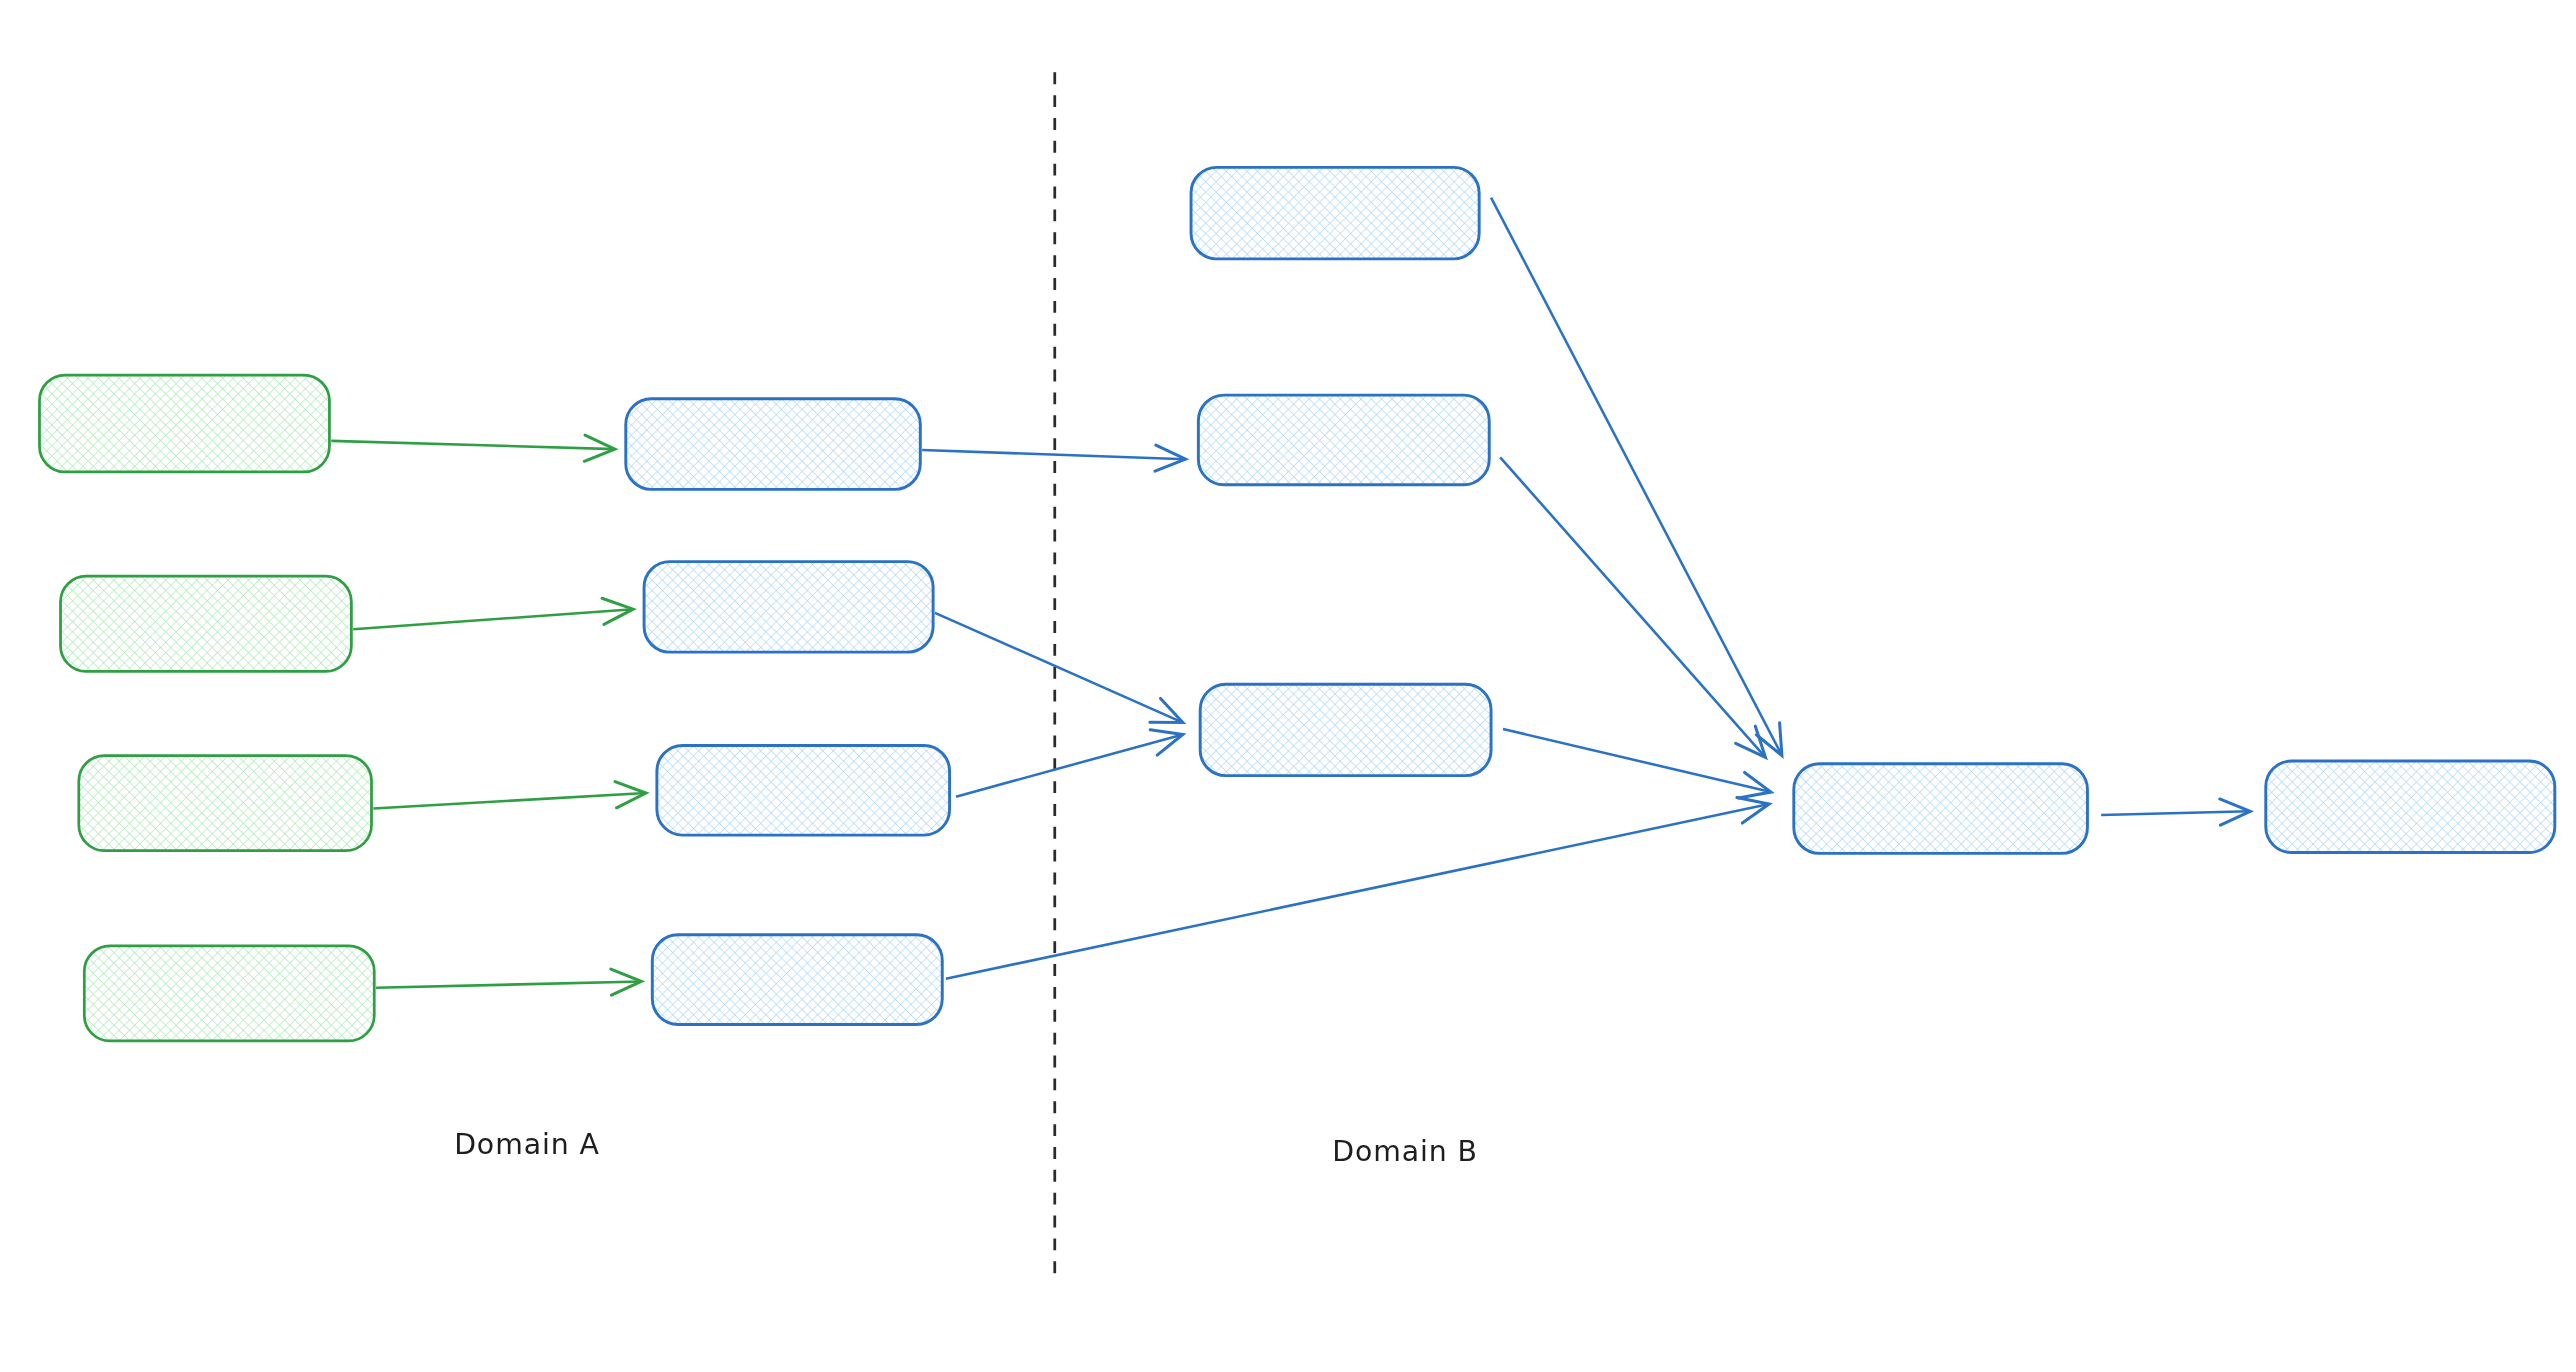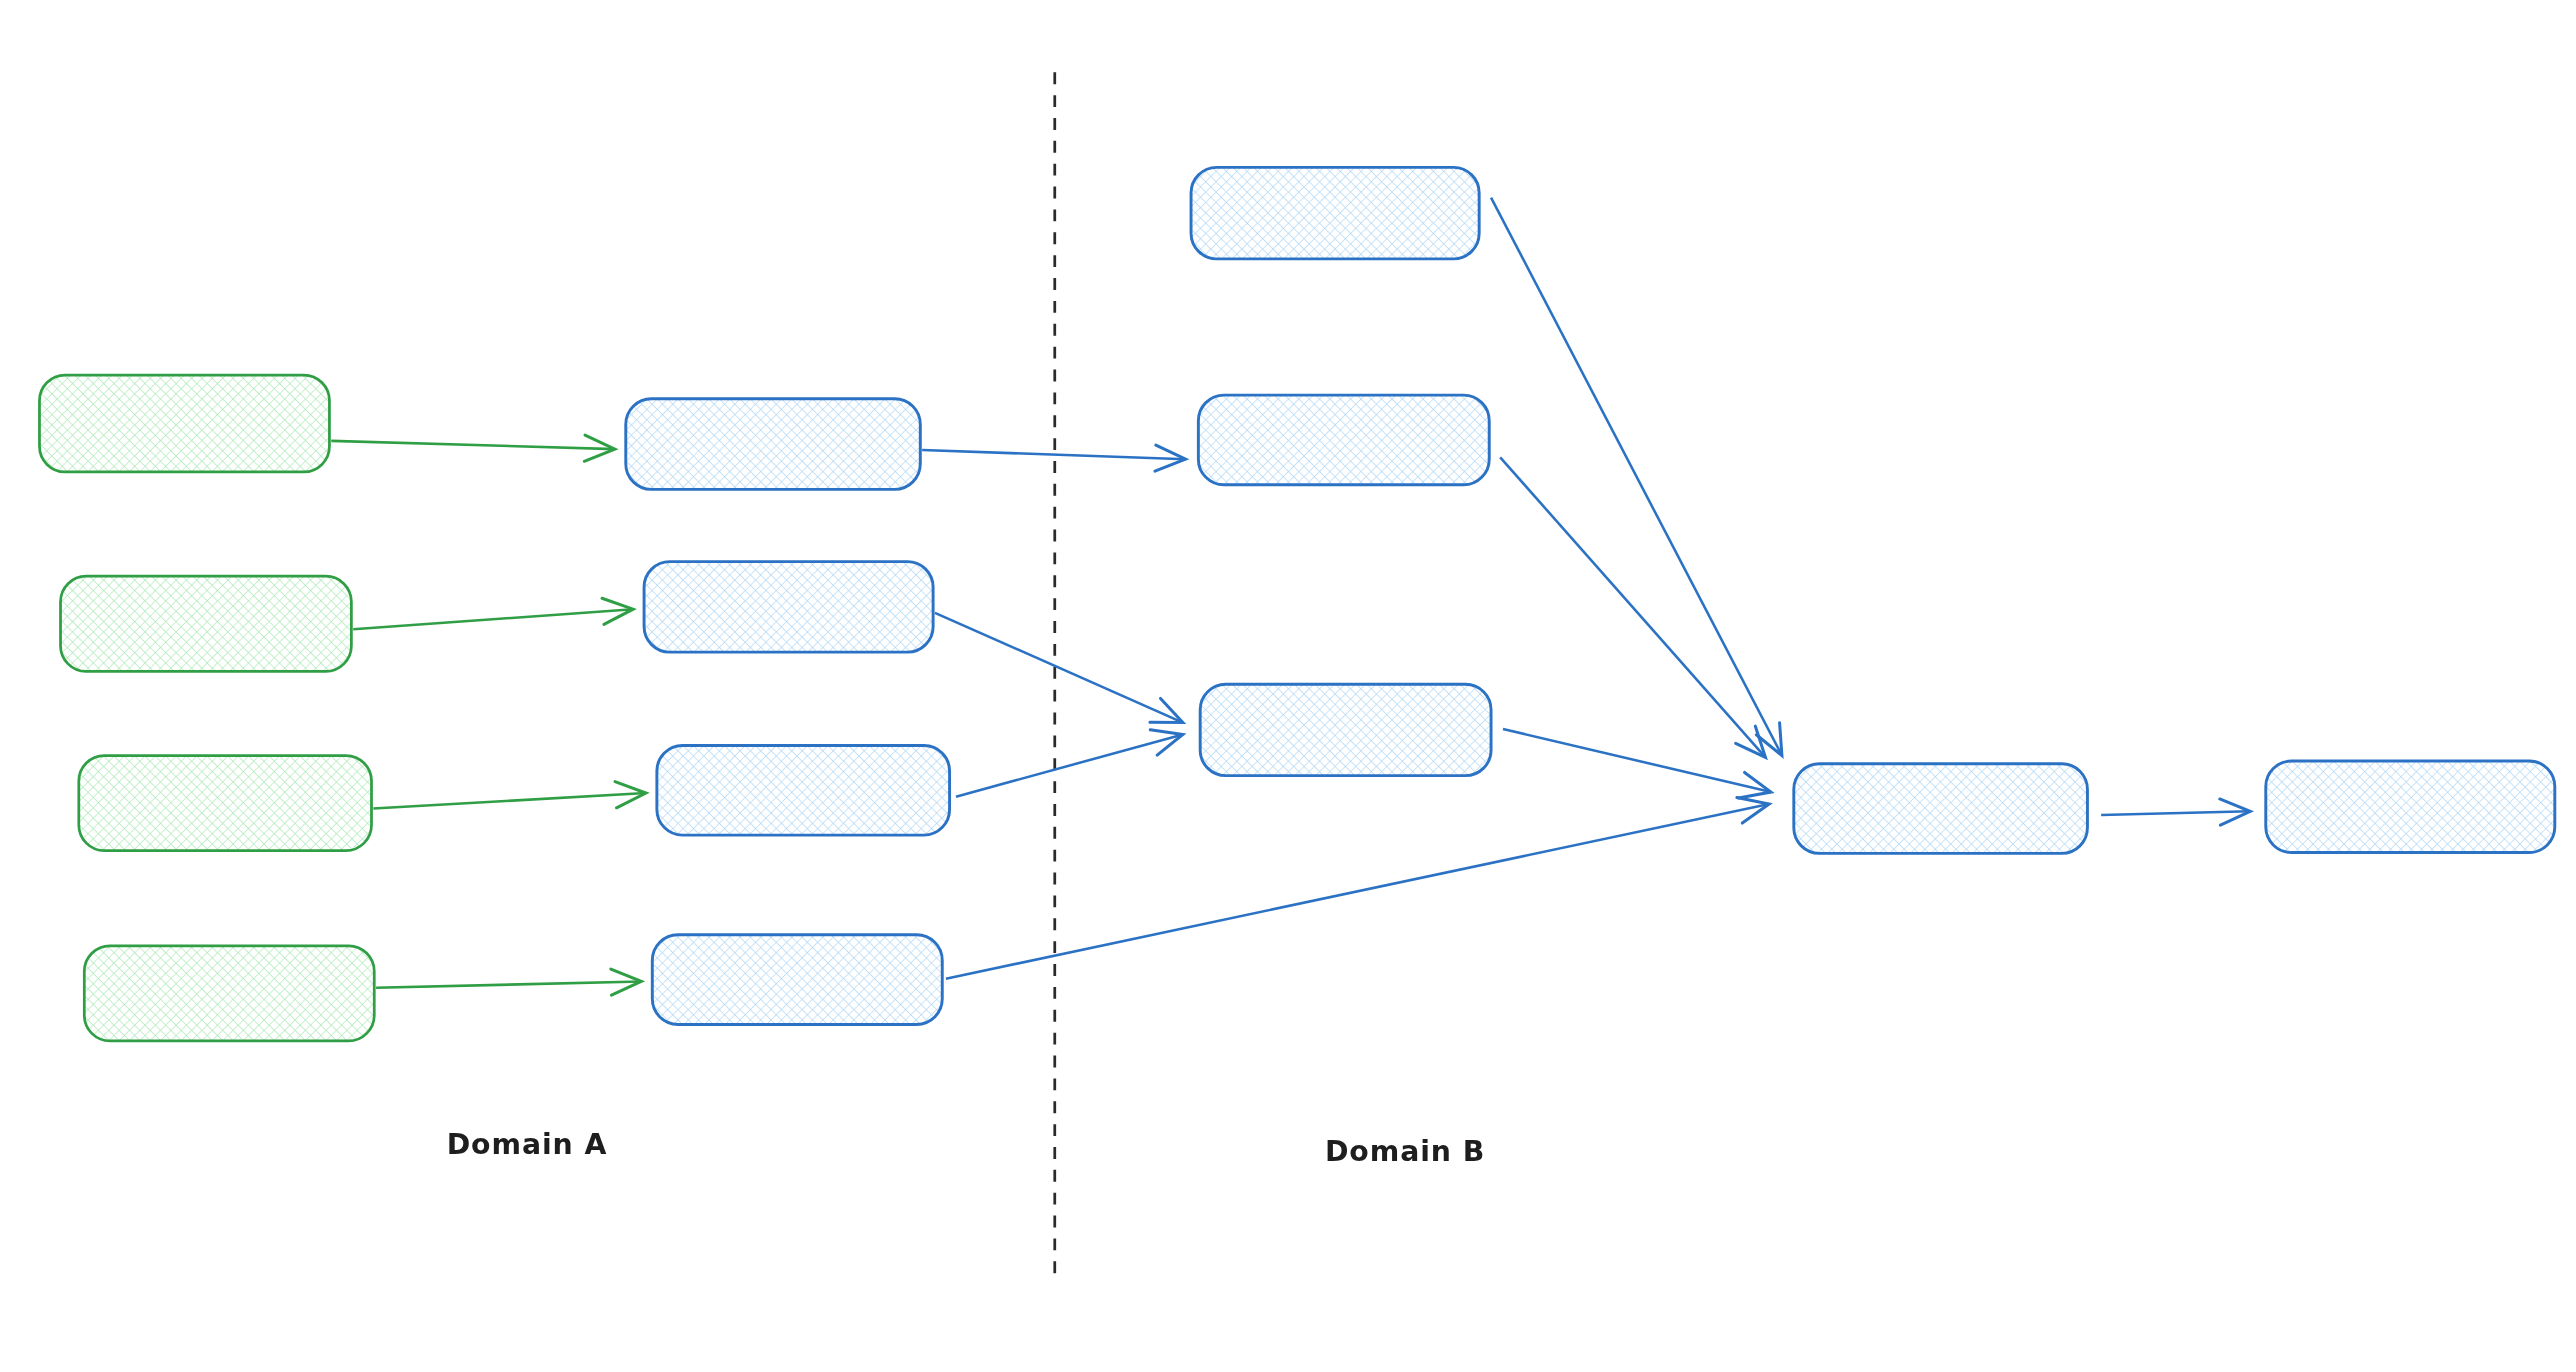--- a/index.html
+++ b/index.html
@@ -2,21 +2,20 @@
 <html style="--bg: #ffffff; --green-stroke: #2f9e44; --green-hatch: #a9e9b4; --blue-stroke: #2b72c5; --blue-hatch: #aed6f5; --divider: #2b2b2b; --label-text: #1e1e1e;font-size:14.6px"><head>
 <meta charset="utf-8">
 <style>
   html, body { margin: 0; padding: 0; background: #ffffff; }
   #app {
     position: relative;
     width: 2576px;
     height: 1300px;
     background: var(--bg, #ffffff);
     overflow: hidden;
-    font-weight: bold;
   }
   #diagram-svg { display: block; width: 2576px; height: 1372px; }
 
   .node-green { fill: url(#hatch-green); stroke: var(--green-stroke); stroke-width: 3; }
   .node-blue  { fill: url(#hatch-blue);  stroke: var(--blue-stroke);  stroke-width: 3.2; }
 
   .edge-green { stroke: var(--green-stroke); stroke-width: 2.8; fill: none; }
   .edge-blue  { stroke: var(--blue-stroke);  stroke-width: 2.8; fill: none; }
 
   .hatch-green-line { stroke: var(--green-hatch); stroke-width: 1.4; }

